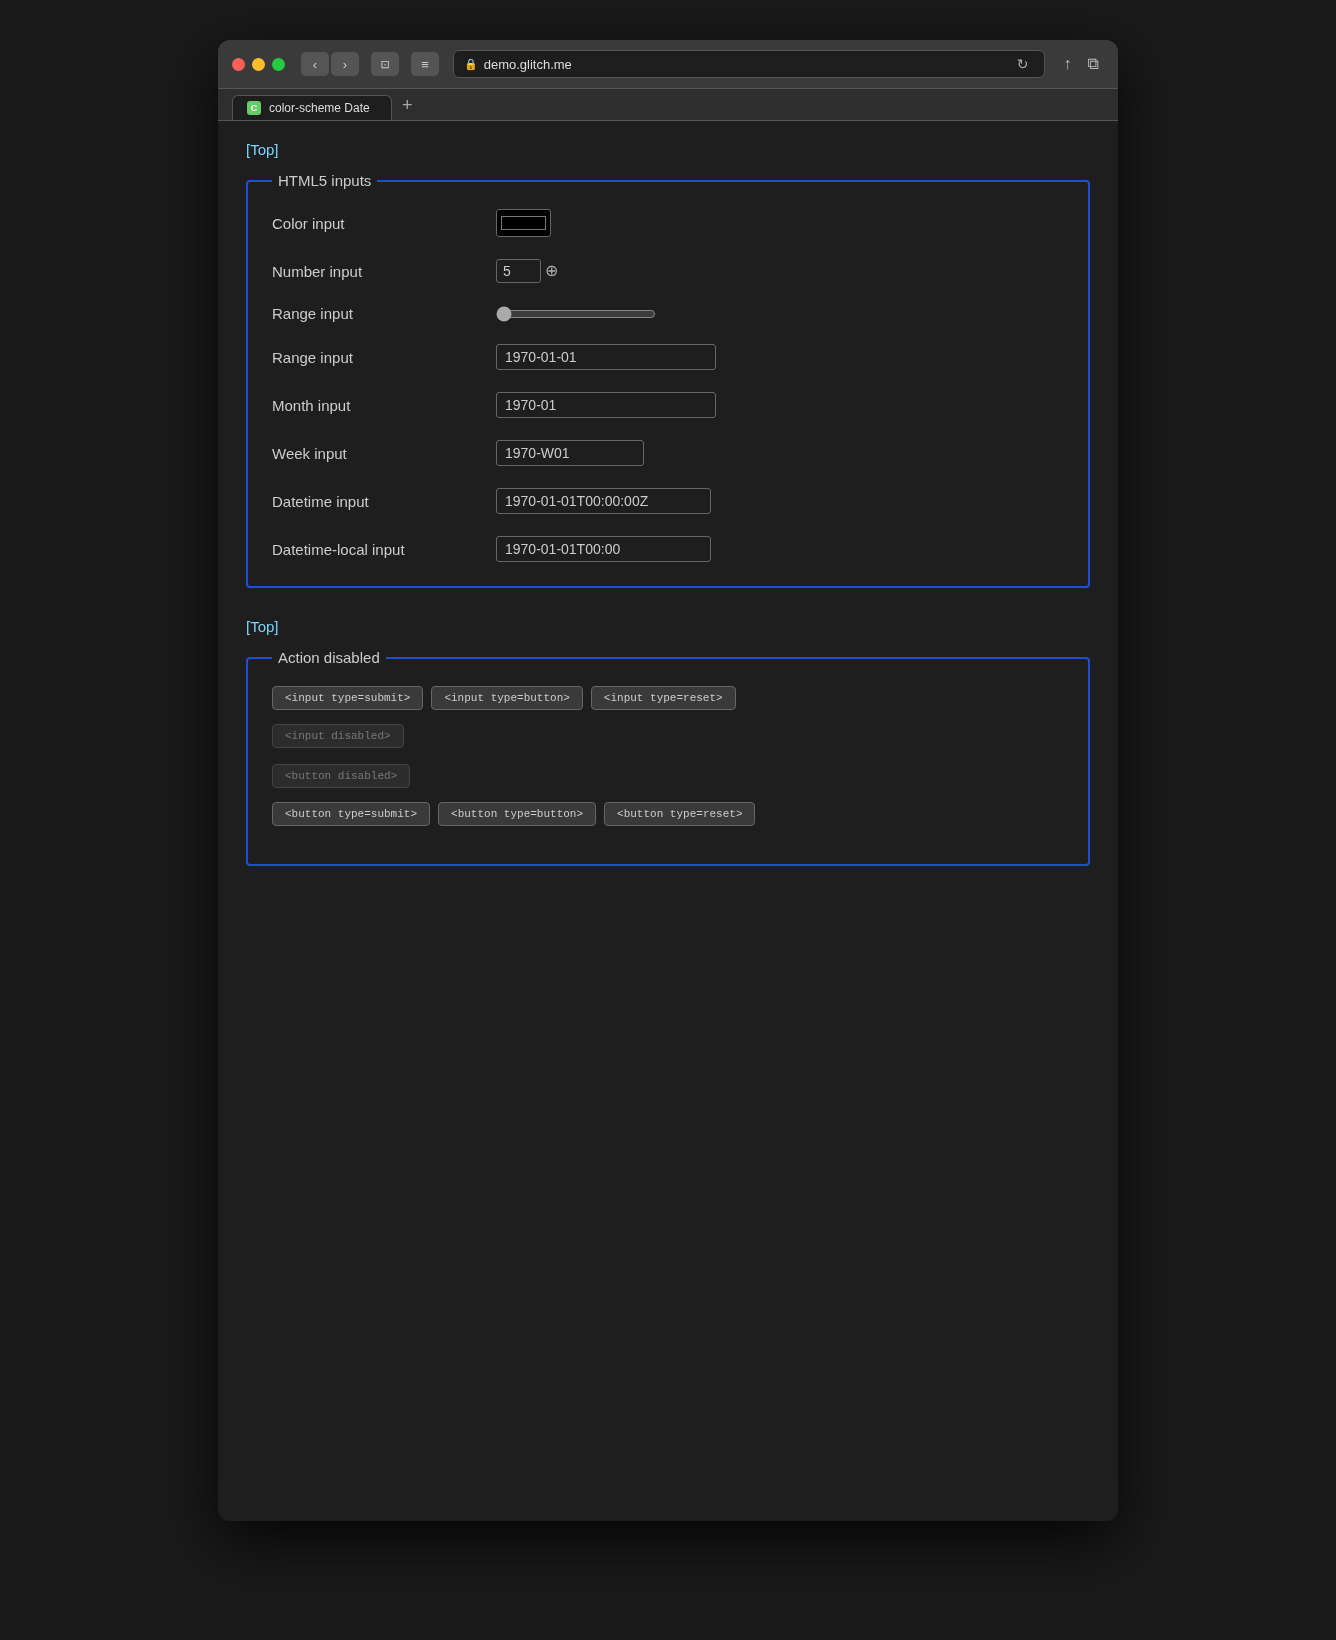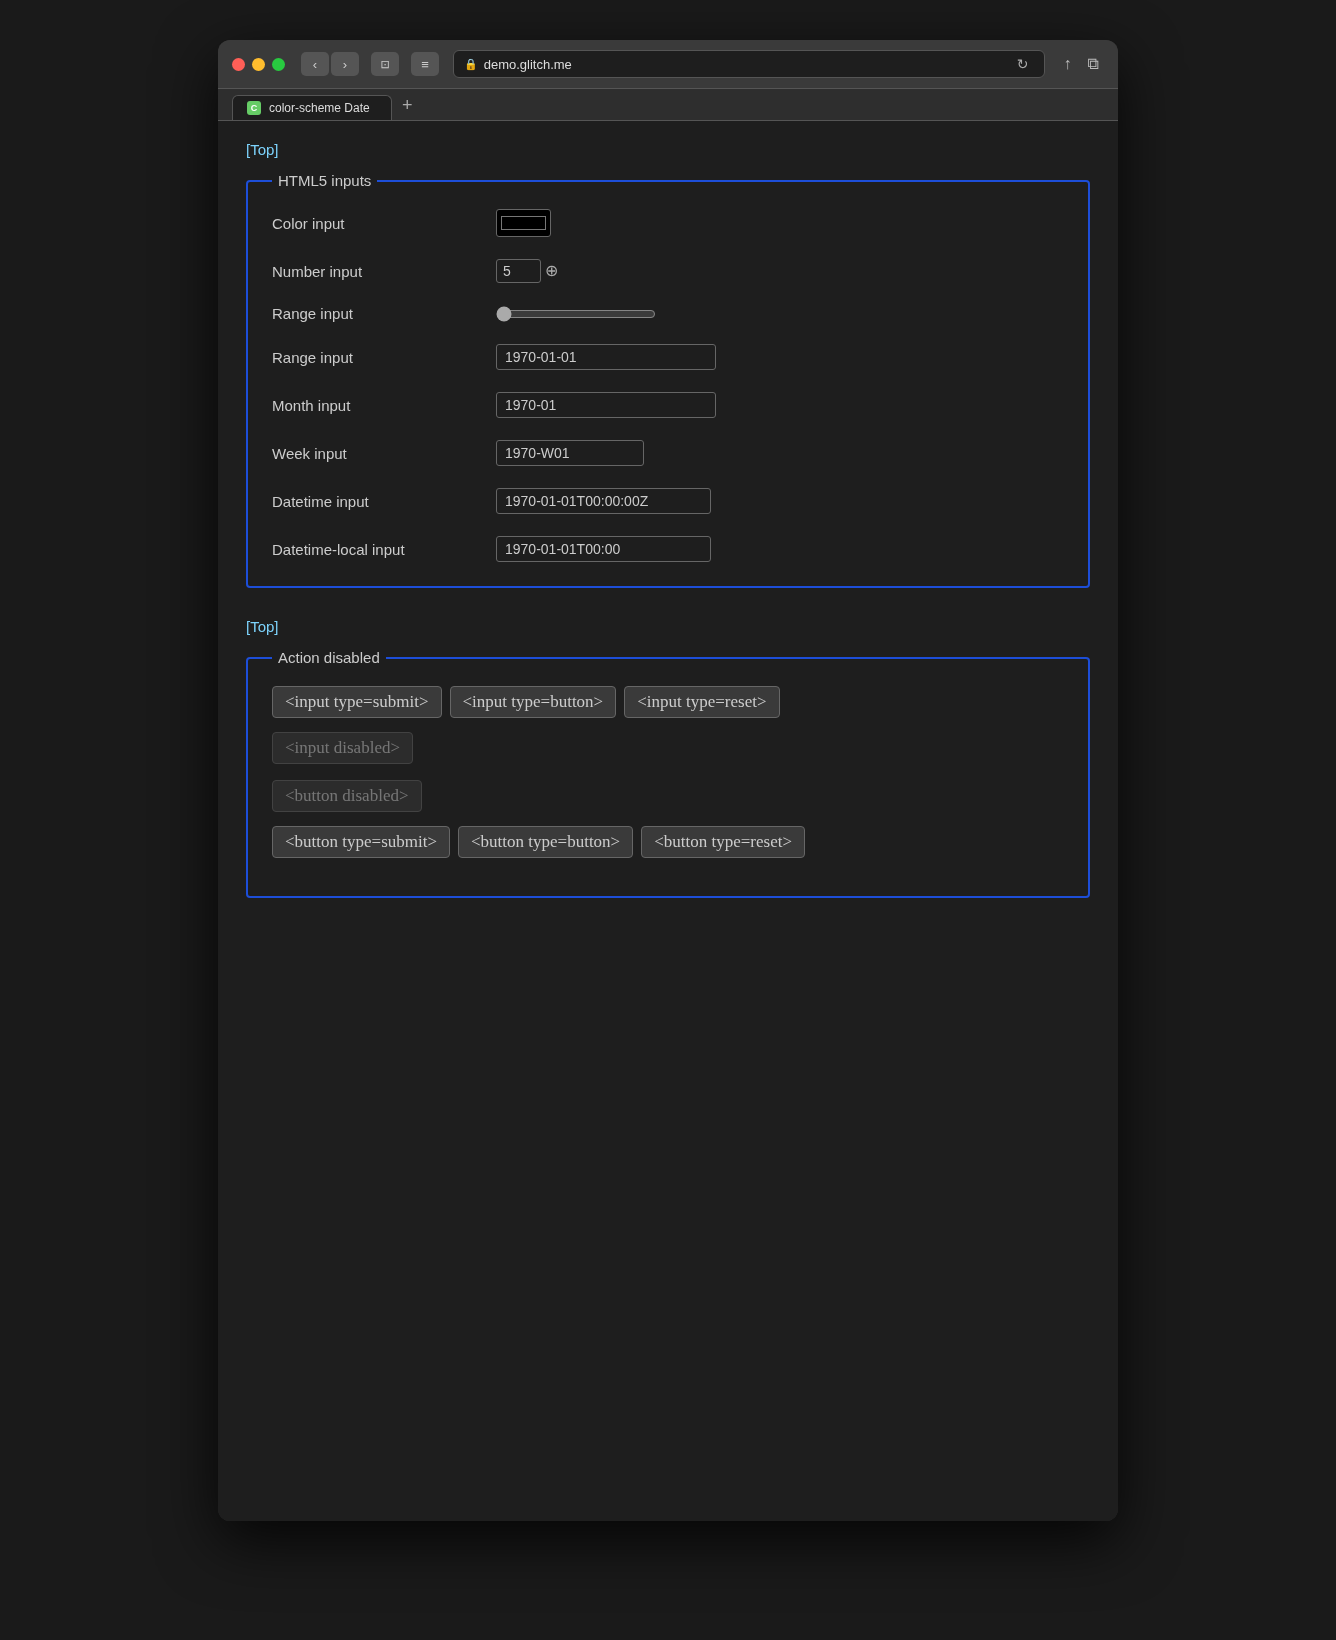--- a/index.html
+++ b/index.html
@@ -285,24 +285,24 @@
       flex-wrap: wrap;
       gap: 8px;
       margin-bottom: 14px;
     }
 
     .action-btn {
       background: #3a3a3a;
       border: 1px solid #666;
       color: #ccc;
       padding: 5px 12px;
-      font-size: 17px;
+      font-size: 11px;
       border-radius: 4px;
       cursor: pointer;
-      font-family: Liberation Serif, serif;
+      font-family: Liberation Mono, monospace;
     }
 
     .action-btn:disabled {
       opacity: 0.5;
       cursor: not-allowed;
     }
   </style>
 </head>
 <body>
 

